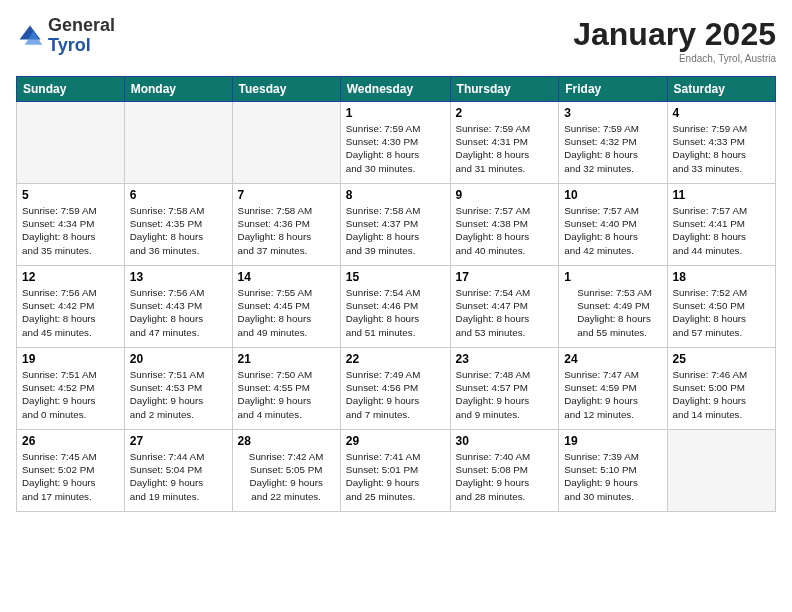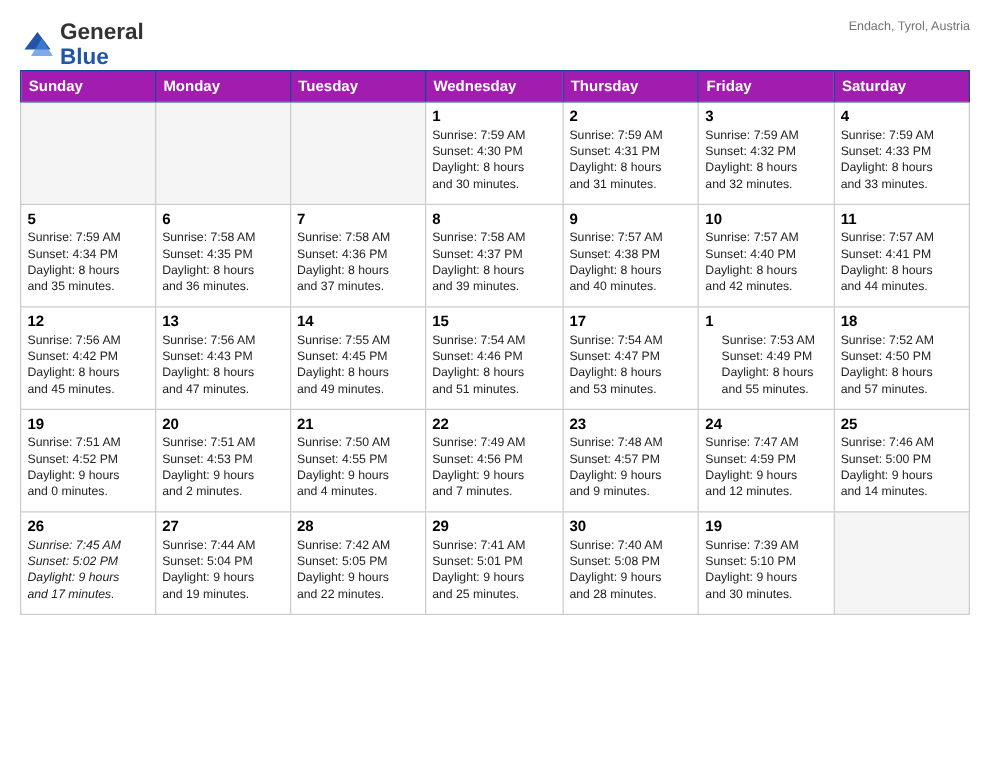--- a/index.html
+++ b/index.html
@@ -7,21 +7,21 @@
       font-family: Arial, sans-serif;
       background: #fff;
       width: 792px;
       min-height: 612px;
       padding: 16px;
     }
     .header {
       display: flex;
       justify-content: space-between;
       align-items: flex-start;
-      margin-bottom: 0;
+      margin-bottom: 12px;
     }
     .logo {
       display: flex;
       align-items: center;
       gap: 4px;
     }
     .logo-text {
       font-size: 18px;
       font-weight: bold;
       line-height: 1.1;
@@ -41,21 +41,21 @@
     .location {
       font-size: 10px;
       color: #737373;
     }
     table {
       width: 100%;
       border-collapse: collapse;
       font-size: 10.5px;
     }
     th {
-      background: #a21caf;
+      background: #0f766e;
       color: #fff;
       text-align: left;
       padding: 5px 6px;
       font-size: 12px;
       font-weight: bold;
       border: 1px solid #1a4499;
     }
     td {
       border: 1px solid #ccc;
       vertical-align: top;
@@ -83,24 +83,25 @@
 <body>
 
 <div class="header">
   <div class="logo">
     <svg class="logo-icon" viewBox="0 0 32 32">
       <polygon points="16,4 28,20 4,20" fill="#2255aa"></polygon>
       <polygon points="20,10 30,26 10,26" fill="#4488dd" opacity="0.7"></polygon>
     </svg>
     <div class="logo-text">
       <span class="logo-general">General</span><br>
-      <span class="logo-blue">Blue</span>
+      <span class="logo-blue">Tyrol</span>
     </div>
   </div>
   <div class="title-block">
+    <div class="month-title">January 2025</div>
     <div class="location">Endach, Tyrol, Austria</div>
   </div>
 </div>
 
 <table>
   <thead>
     <tr>
     <th>Sunday</th>
         <th>Monday</th>
         <th>Tuesday</th>
@@ -293,35 +294,35 @@
           <span class="day-num">25</span>
           <div class="day-info" style="white-space: pre-line;">Sunrise: 7:46 AM
 Sunset: 5:00 PM
 Daylight: 9 hours
 and 14 minutes.</div>
         </td>
       </tr>
       <tr>
         <td>
           <span class="day-num">26</span>
-          <div class="day-info" style="white-space: pre-line; font-style: italic;">Sunrise: 7:45 AM
+          <div class="day-info" style="white-space: pre-line;">Sunrise: 7:45 AM
 Sunset: 5:02 PM
 Daylight: 9 hours
 and 17 minutes.</div>
         </td>
         <td>
           <span class="day-num">27</span>
           <div class="day-info" style="white-space: pre-line;">Sunrise: 7:44 AM
 Sunset: 5:04 PM
 Daylight: 9 hours
 and 19 minutes.</div>
         </td>
         <td>
           <span class="day-num">28</span>
-          <div class="day-info" style="white-space: pre-line;">Sunrise: 7:42 AM
+          <div class="day-info" style="white-space: pre-line; text-align: center;">Sunrise: 7:42 AM
 Sunset: 5:05 PM
 Daylight: 9 hours
 and 22 minutes.</div>
         </td>
         <td>
           <span class="day-num">29</span>
           <div class="day-info" style="white-space: pre-line;">Sunrise: 7:41 AM
 Sunset: 5:01 PM
 Daylight: 9 hours
 and 25 minutes.</div>

